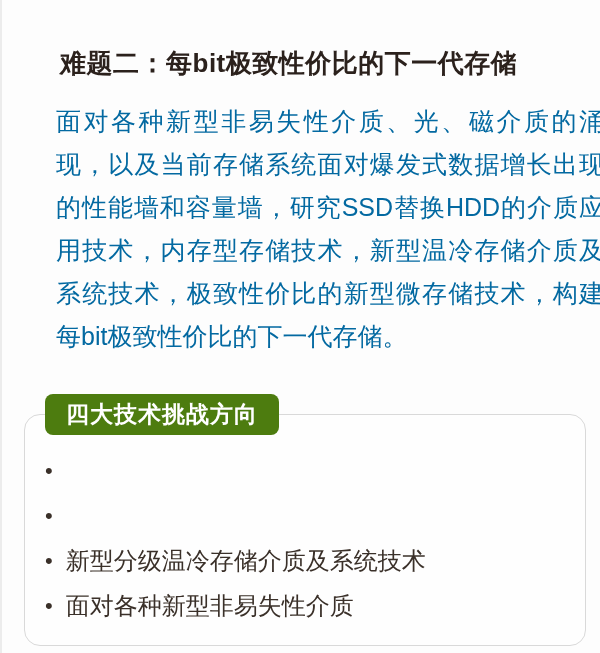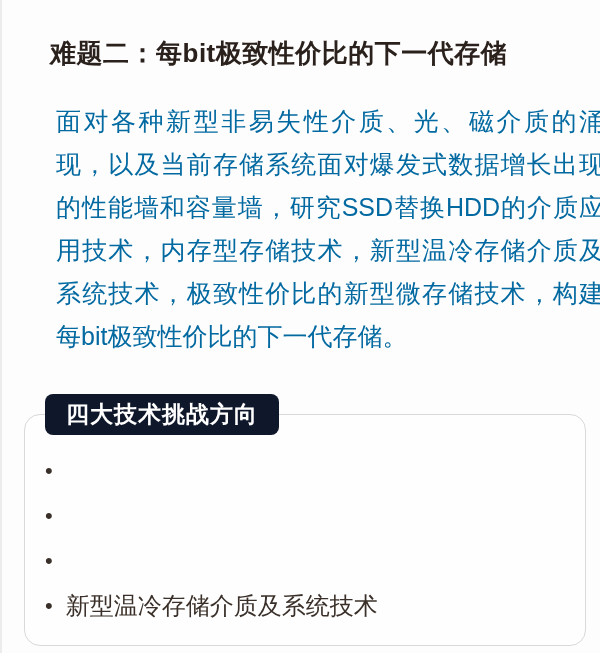--- a/index.html
+++ b/index.html
@@ -7,21 +7,21 @@
     width:600px;height:653px;
     background:#fdfdfd;
     font-family:"Liberation Sans","DejaVu Sans",sans-serif;
     position:relative;overflow:hidden;
   }
   .page-edge{
     position:absolute;left:0;top:0;width:2px;height:100%;
     background:#ececec;
   }
   .title{
-    position:absolute;left:42px;top:28px;margin:8px;
+    position:absolute;left:42px;top:28px;margin:18px;
     font-size:26px;font-weight:700;color:#2b211c;
     letter-spacing:0.5px;white-space:nowrap;
   }
   .para{
     position:absolute;left:40px;top:84px;width:548px;margin:16px;
     font-size:25px;line-height:43px;color:#0369a1;
     text-align:justify;text-justify:inter-ideograph;
   }
   .card{
     position:absolute;left:24px;top:414px;width:562px;height:232px;
@@ -51,30 +51,31 @@
 </head>
 <body>
 
 <div class="page-edge"></div>
 
 <h1 class="title">难题二：每bit极致性价比的下一代存储</h1>
 
 <p class="para">面对各种新型非易失性介质、光、磁介质的涌现，以及当前存储系统面对爆发式数据增长出现的性能墙和容量墙，研究SSD替换HDD的介质应用技术，内存型存储技术，新型温冷存储介质及系统技术，极致性价比的新型微存储技术，构建每bit极致性价比的下一代存储。</p>
 
 <div class="card">
-  <div class="badge" style="background: #0f172a;">四大技术挑战方向</div>
+  <div class="badge" style="background: #4d7c0f;">四大技术挑战方向</div>
 
   <ul class="challenge-list">
     <li>
       <span class="bullet">•</span>
     </li>
     <li>
       <span class="bullet">•</span>
     </li>
     <li>
       <span class="bullet">•</span>
+      <span>新型分级温冷存储介质及系统技术</span>
     </li>
     <li>
       <span class="bullet">•</span>
-      <span>新型温冷存储介质及系统技术</span>
+      <span>面对各种新型非易失性介质</span>
     </li>
   </ul>
 </div>
 
 </body></html>

